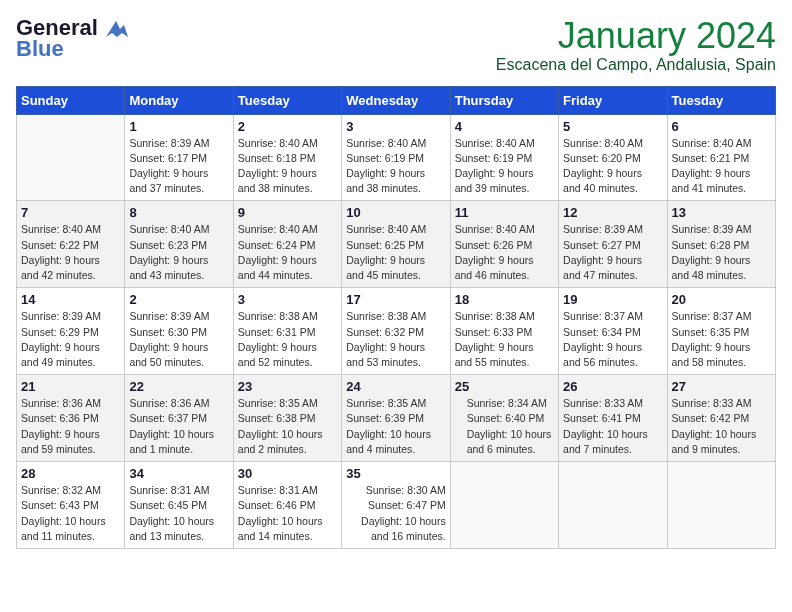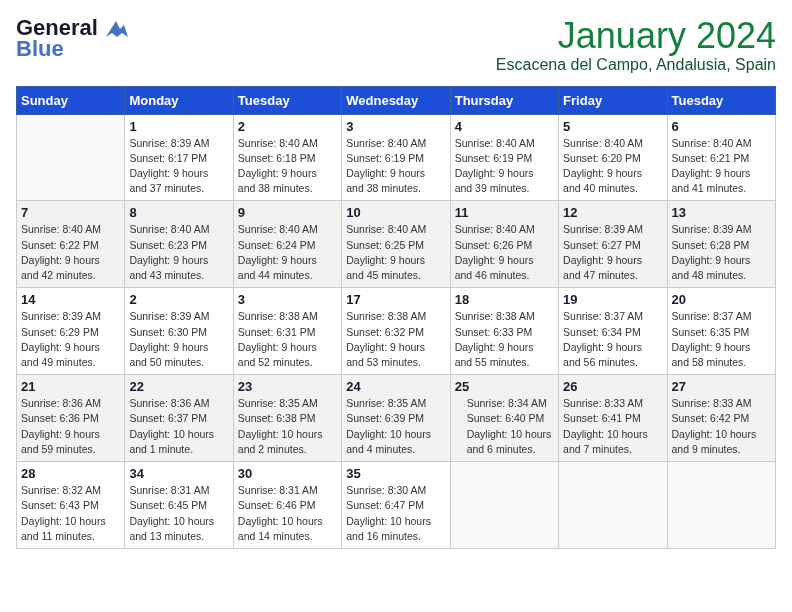--- a/index.html
+++ b/index.html
@@ -332,21 +332,21 @@
         </td>
         <td>
           <span class="day-num">30</span>
           <div class="day-info" style="white-space: pre-line;">Sunrise: 8:31 AM
 Sunset: 6:46 PM
 Daylight: 10 hours
 and 14 minutes.</div>
         </td>
         <td>
           <span class="day-num">35</span>
-          <div class="day-info" style="white-space: pre-line;">Sunrise: 8:30 AM
+          <div class="day-info" style="white-space: pre-line; text-align: right;">Sunrise: 8:30 AM
 Sunset: 6:47 PM
 Daylight: 10 hours
 and 16 minutes.</div>
         </td>
         <td class="empty"></td>
         <td class="empty"></td>
         <td class="empty"></td>
       </tr>
     </tbody>
 </table>

